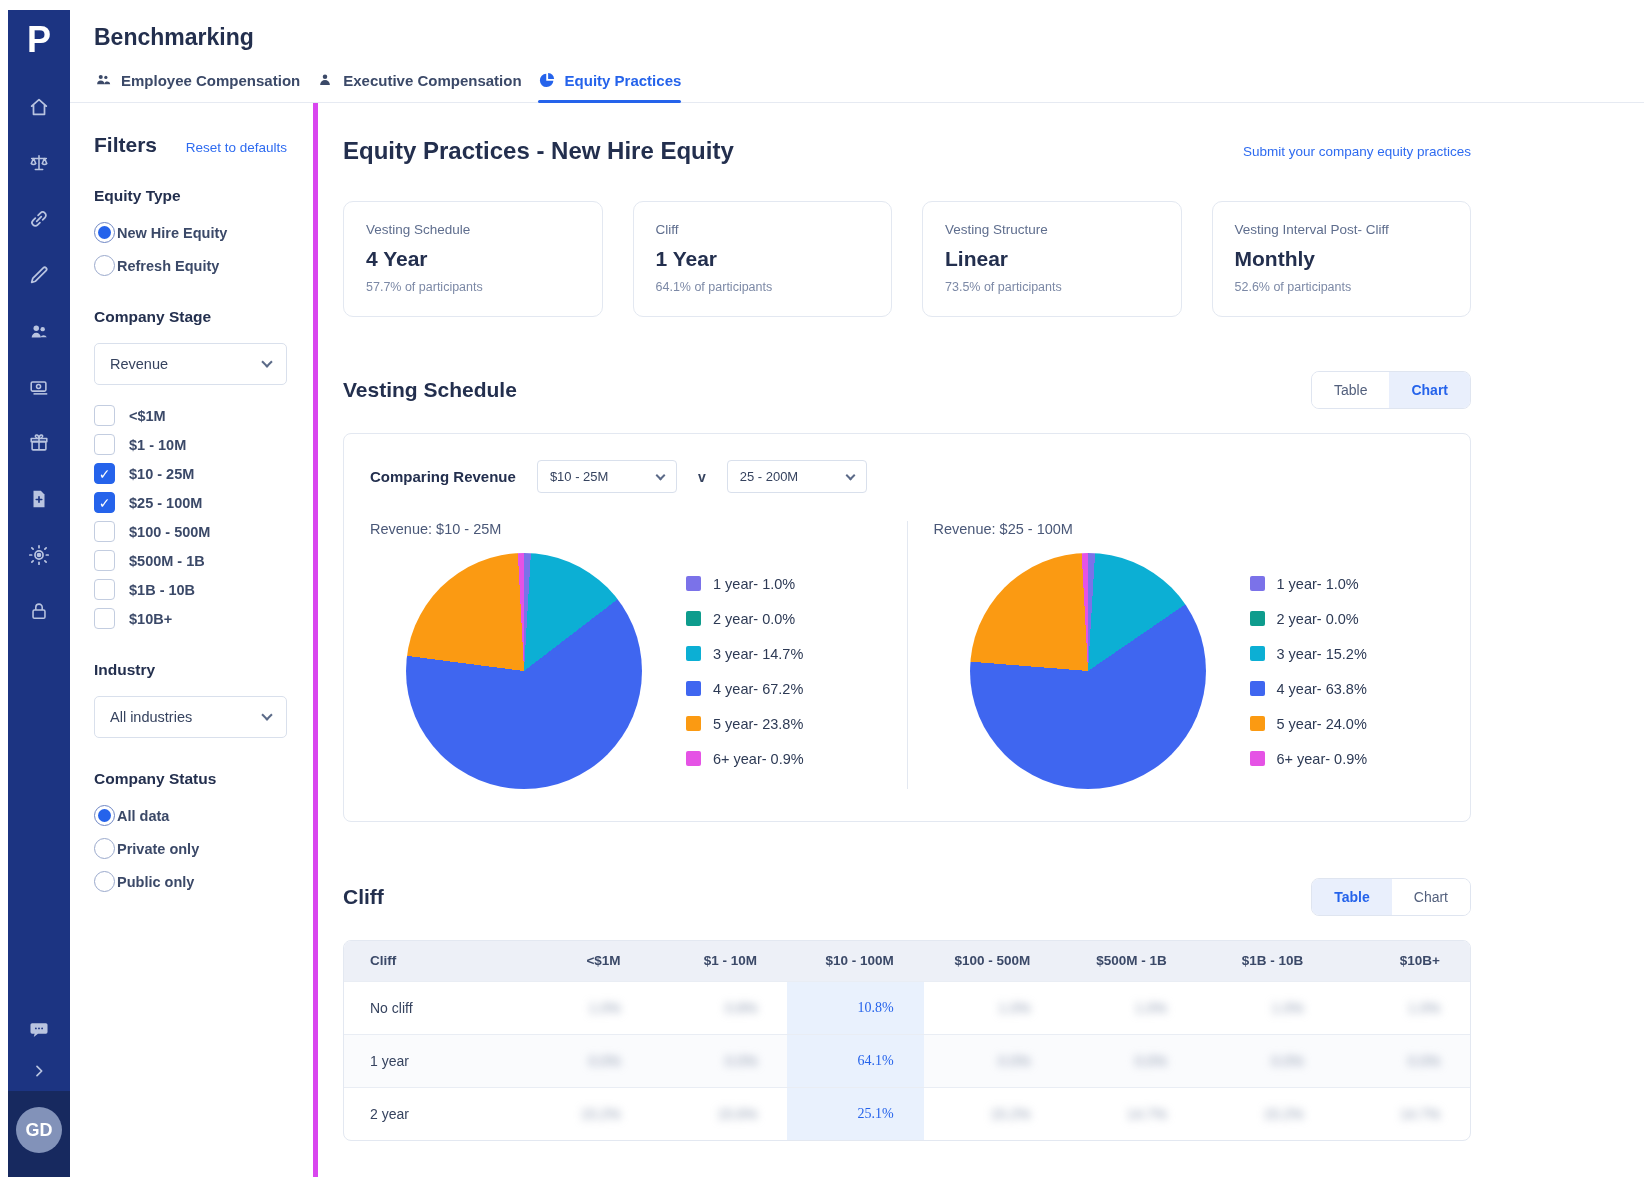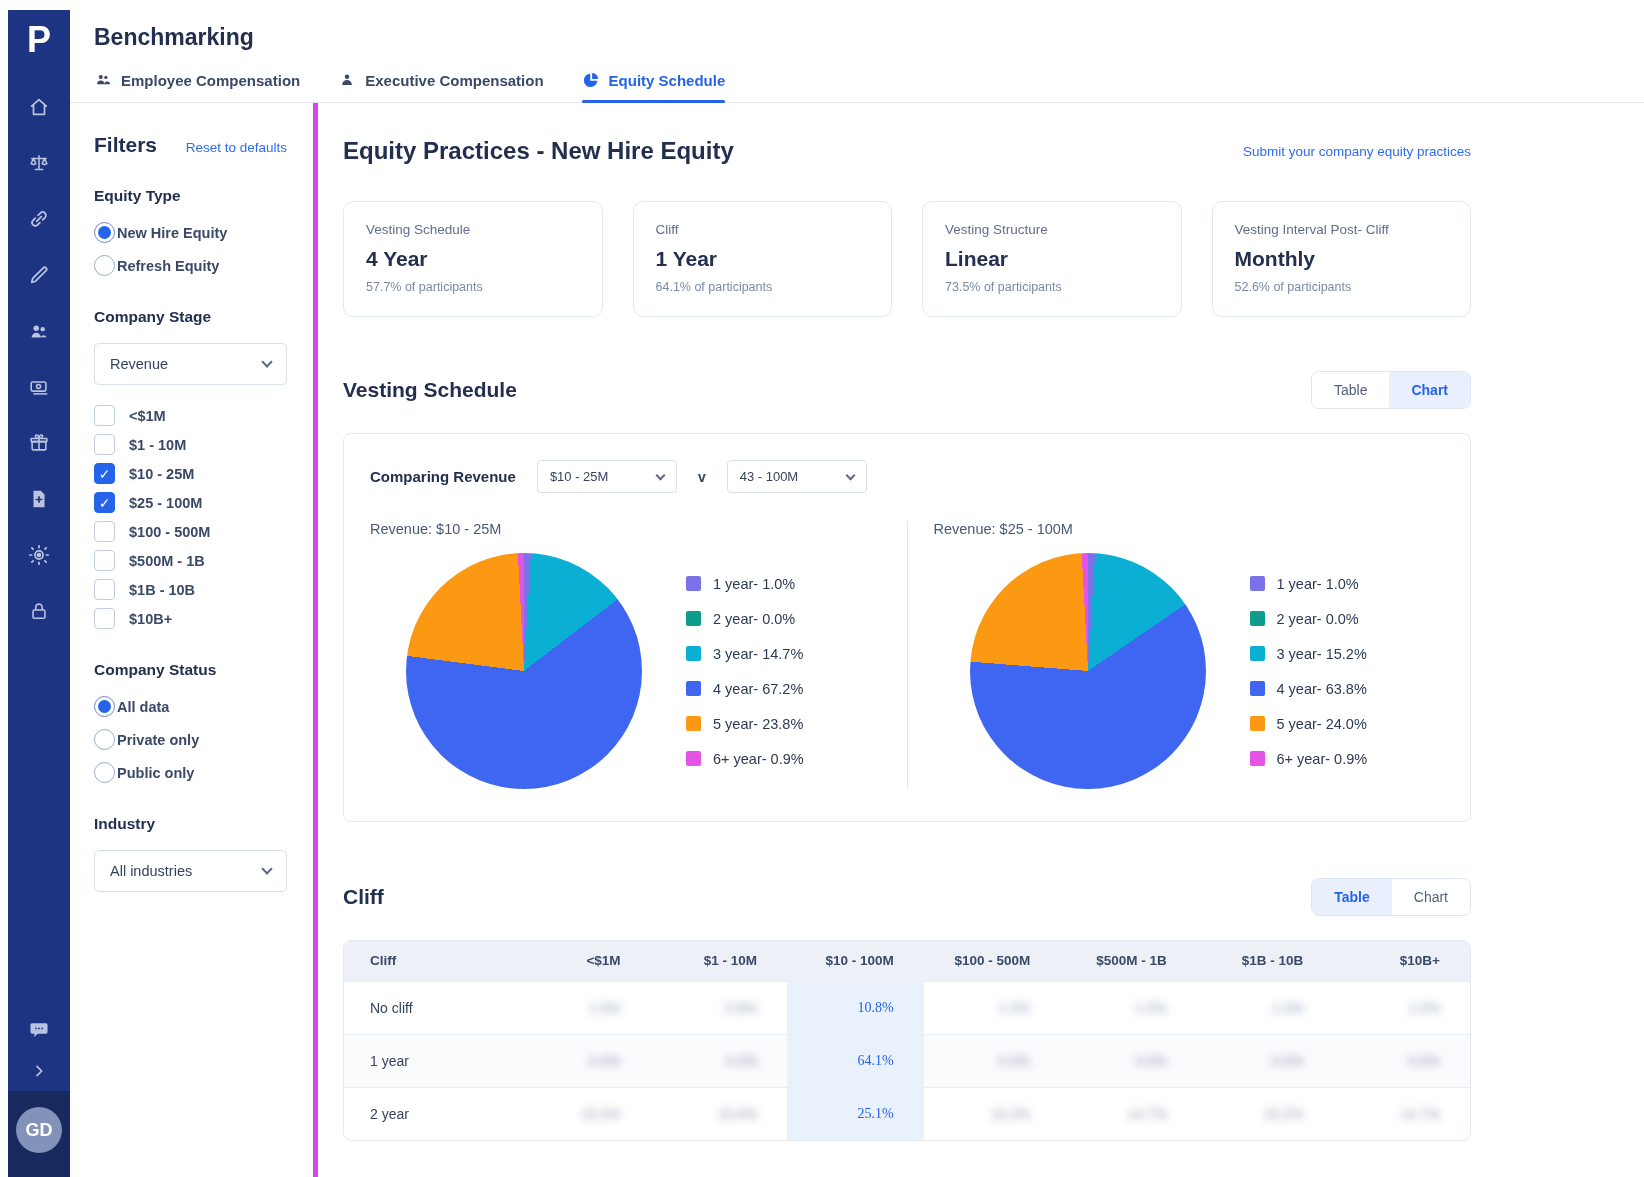--- a/index.html
+++ b/index.html
@@ -13,21 +13,21 @@
   .side-nav { display:flex; flex-direction:column; gap:34px; margin-top:26px; color:#b9c4e0; align-items:center; }
   .side-icon { width:22px; height:22px; cursor:pointer; display:block; }
   .side-tools { margin-top:auto; display:flex; flex-direction:column; align-items:center; gap:22px; color:#b9c4e0; padding-bottom:12px; }
   .side-bottom { width:100%; background:#17295f; padding:16px 0 24px; display:flex; justify-content:center; }
   .avatar { width:46px; height:46px; border-radius:50%; background:#8292b9; color:#fff; display:flex; align-items:center; justify-content:center; font-weight:bold; font-size:18px; cursor:pointer; }
 
   
   .page { flex:1; display:flex; flex-direction:column; min-width:0; }
   .header { padding:14px 0 0 24px; border-bottom:1px solid #e6eaf2; }
   .header h1 { font-size:23px; font-weight:bold; margin-bottom:20px; }
-  .tabs { display:flex; gap:38px; }
+  .tabs { display:flex; gap:16px; }
   .tab { display:flex; align-items:center; gap:9px; font-size:15px; font-weight:bold; color:#3b4968; padding-bottom:13px; position:relative; cursor:pointer; }
   .tab svg { width:18px; height:18px; }
   .tab.active { color:#2563eb; }
   .tab.active::after { content:""; position:absolute; left:0; right:0; bottom:-1px; height:3px; background:#2563eb; border-radius:2px; }
 
   .body-row { flex:1; display:flex; min-height:0; }
 
   
   .filters { width:248px; flex:none; border-right:5px solid #d946ef; padding:30px 26px 0 24px; }
   .filters-head { display:flex; justify-content:space-between; align-items:baseline; margin-bottom:30px; }
@@ -177,21 +177,21 @@
               <circle cx="12" cy="7.5" r="3"></circle>
               <path d="M5.5 18.5a6.5 6.5 0 0113 0z"></path>
             </svg>
           <span>Executive Compensation</span>
         </div>
         <div class="tab active">
           <svg viewBox="0 0 24 24" fill="currentColor">
               <path d="M11 3.5A9 9 0 1020.5 13H11z"></path>
               <path d="M13.5 2.5a9 9 0 018 8h-8z"></path>
             </svg>
-          <span>Equity Schedule</span>
+          <span>Equity Practices</span>
         </div>
       </div>
     </header>
 
     <div class="body-row">
 
       <aside class="filters">
         <div class="filters-head">
           <span class="filters-title">Filters</span>
           <a class="link">Reset to defaults</a>
@@ -247,43 +247,43 @@
                 <span class="opt-label">$1B - 10B</span>
               </div>
               <div class="check-row">
                 <span class="checkbox"></span>
                 <span class="opt-label">$10B+</span>
               </div>
             </div>
         </div>
 
         <div class="filter-group">
+          <div class="group-label">Industry</div>
+          <div class="select">
+            <span>All industries</span>
+            <span class="chev"></span>
+          </div>
+        </div>
+
+        <div class="filter-group">
           <div class="group-label">Company Status</div>
           <div>
               <div class="radio-row">
                 <span class="radio on"></span>
                 <span class="opt-label">All data</span>
               </div>
               <div class="radio-row">
                 <span class="radio"></span>
                 <span class="opt-label">Private only</span>
               </div>
               <div class="radio-row">
                 <span class="radio"></span>
                 <span class="opt-label">Public only</span>
               </div>
             </div>
-        </div>
-
-        <div class="filter-group">
-          <div class="group-label">Industry</div>
-          <div class="select">
-            <span>All industries</span>
-            <span class="chev"></span>
-          </div>
         </div>
       </aside>
 
       <main class="content">
         <div class="content-inner">
 
           <div class="main-title-row">
             <h2 class="main-title">Equity Practices - New Hire Equity</h2>
             <a class="link">Submit your company equity practices</a>
           </div>
@@ -321,21 +321,21 @@
 
           <div class="panel">
             <div class="comparing-row">
               <span class="comparing-label">Comparing Revenue</span>
               <div class="mini-select">
                 <span>$10 - 25M</span>
                 <span class="chev"></span>
               </div>
               <span class="vs">v</span>
               <div class="mini-select">
-                <span>43 - 100M</span>
+                <span>25 - 200M</span>
                 <span class="chev"></span>
               </div>
             </div>
             <div class="charts-row">
               <div class="chart-block">
                 <div class="chart-title">Revenue: $10 - 25M</div>
                 <div class="chart-row">
                   <div class="pie" style="background: conic-gradient(rgb(123, 114, 233) 0%, rgb(123, 114, 233) 0.929368%, rgb(12, 175, 212) 0.929368%, rgb(12, 175, 212) 14.5911%, rgb(63, 102, 240) 14.5911%, rgb(63, 102, 240) 77.0446%, rgb(251, 154, 18) 77.0446%, rgb(251, 154, 18) 99.1636%, rgb(229, 83, 229) 99.1636%, rgb(229, 83, 229) 100%);"></div>
                   <div class="legend">
                       <div class="legend-item">

